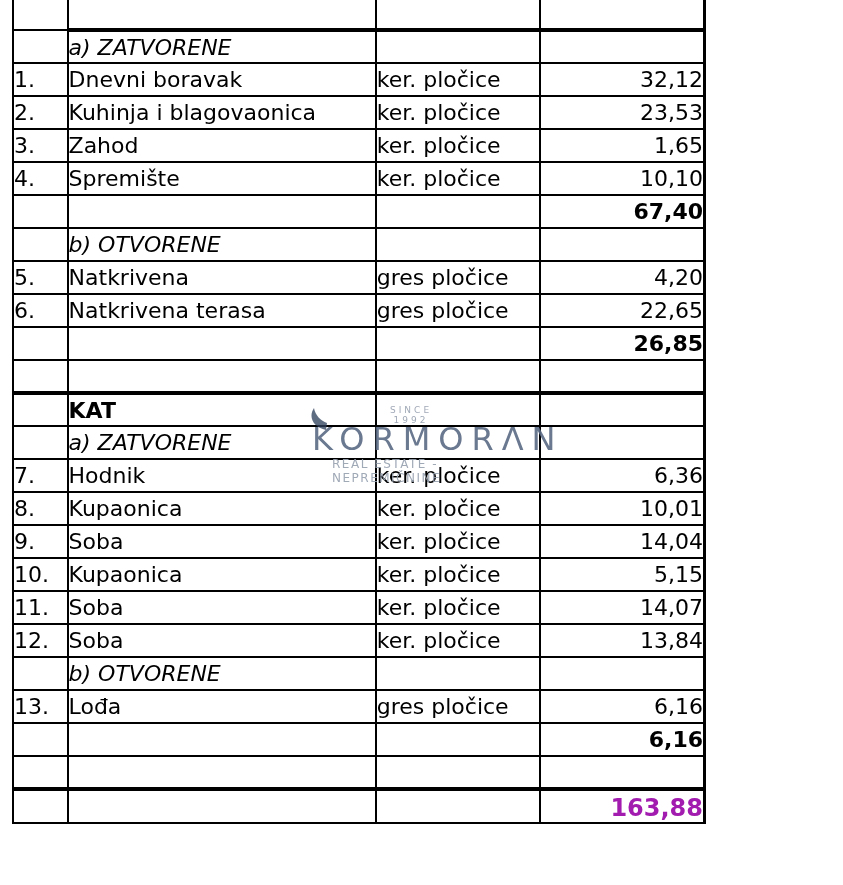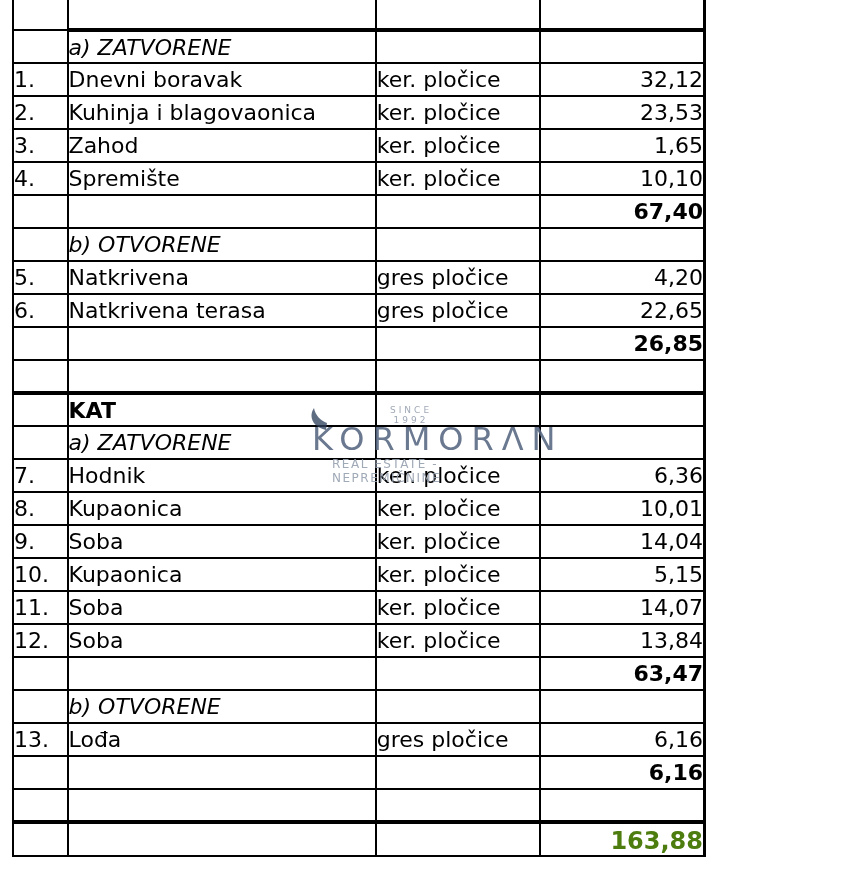--- a/index.html
+++ b/index.html
@@ -198,26 +198,20 @@
           <td class="col-name">Soba</td>
           <td class="col-floor">ker. pločice</td>
           <td class="col-value">14,07</td>
         </tr>
         <tr class="row-item">
           <td class="col-num">12.</td>
           <td class="col-name">Soba</td>
           <td class="col-floor">ker. pločice</td>
           <td class="col-value">13,84</td>
         </tr>
-        <tr class="row-subtotal">
-          <td class="col-num"></td>
-          <td class="col-name"></td>
-          <td class="col-floor"></td>
-          <td class="col-value value-bold">63,47</td>
-        </tr>
         <tr class="row-section">
           <td class="col-num"></td>
           <td class="col-name name-italic">b) OTVORENE</td>
           <td class="col-floor"></td>
           <td class="col-value"></td>
         </tr>
         <tr class="row-item">
           <td class="col-num">13.</td>
           <td class="col-name">Lođa</td>
           <td class="col-floor">gres pločice</td>
@@ -232,21 +226,21 @@
         <tr class="row-empty">
           <td class="col-num"></td>
           <td class="col-name"></td>
           <td class="col-floor"></td>
           <td class="col-value"></td>
         </tr>
         <tr class="row-total thick-top">
           <td class="col-num"></td>
           <td class="col-name"></td>
           <td class="col-floor"></td>
-          <td class="col-value value-bold" style="color: #4d7c0f;">163,88</td>
+          <td class="col-value value-bold" style="color: #a21caf;">163,88</td>
         </tr>
       </tbody>
   </table>
 
   <div class="watermark">
     <div class="wm-since" style="color: rgb(150, 160, 175); text-align: center;">SINCE 1992</div>
     <svg class="wm-bird" width="22" height="26" viewBox="0 0 22 26">
       <path d="M20,24 C7,21 2,11 8,2 C9,9 15,15 21,17 Z" fill="#2E3F5C" opacity="0.85"></path>
     </svg>
     <div class="wm-brand" style="color: rgb(90, 106, 132);">KORMORΛN</div>

